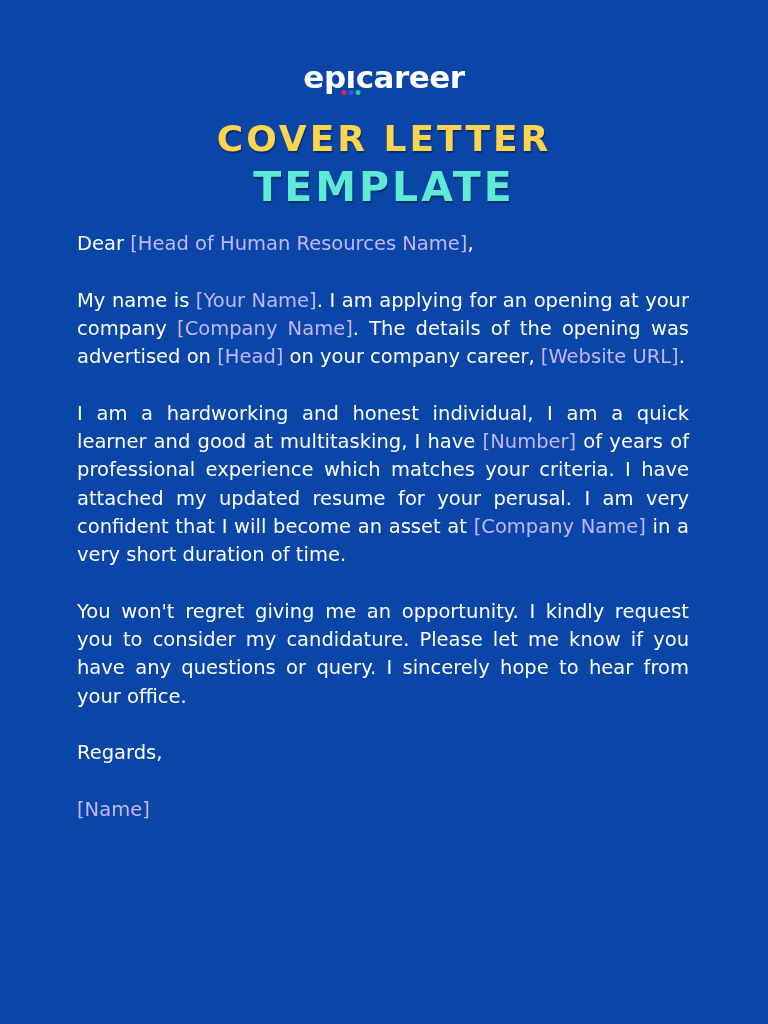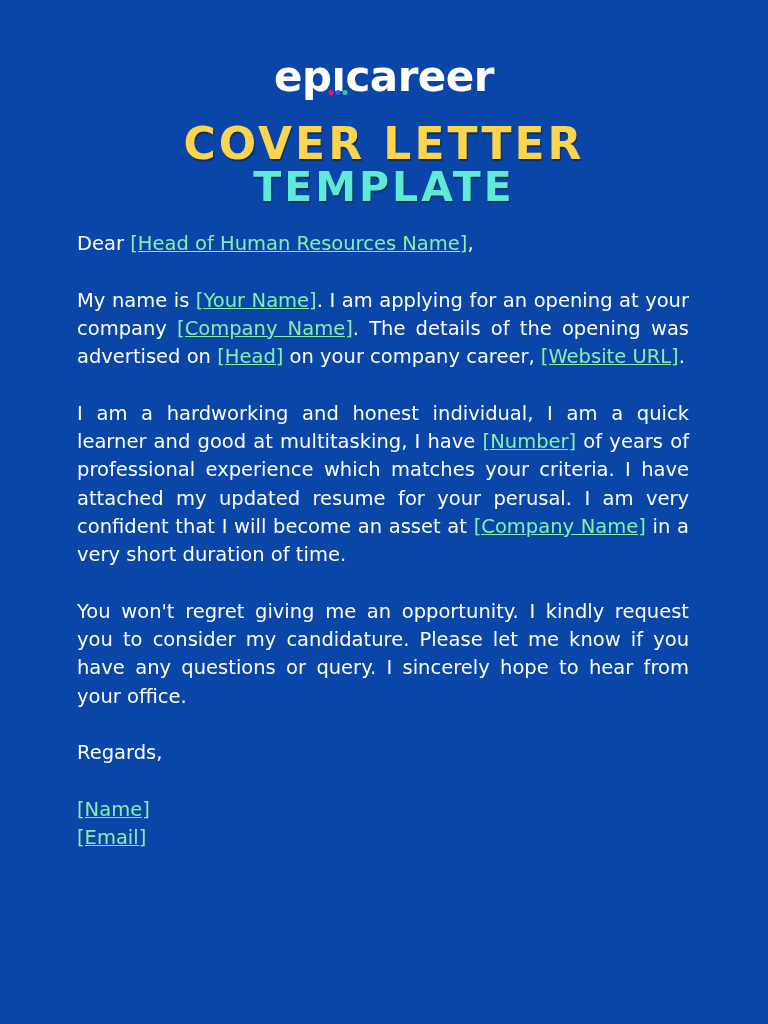--- a/index.html
+++ b/index.html
@@ -12,21 +12,21 @@
       overflow: hidden;
     }
     .logo {
       position: absolute;
       top: 58px;
       left: 0;
       width: 768px;
       text-align: center;
       font-family: "DejaVu Sans", sans-serif;
       font-weight: bold;
-      font-size: 42px;
+      font-size: 31px;
       letter-spacing: -0.5px;
       color: #ffffff;
       line-height: 38px;
     }
     .logo .i-wrap { position: relative; display: inline-block; }
     .logo .dots {
       position: absolute;
       left: 50%;
       transform: translateX(-50%);
       bottom: 1px;
@@ -37,34 +37,34 @@
     .title {
       position: absolute;
       left: 0;
       width: 768px;
       text-align: center;
       font-family: "DejaVu Sans", sans-serif;
       font-weight: bold;
       letter-spacing: 3px;
       text-shadow: 1px 2px 1px rgba(0, 0, 0, 0.35);
     }
-    .title-1 { top: 118px; font-size: 44px; color: #fcd44e; }
+    .title-1 { top: 118px; font-size: 36px; color: #fcd44e; }
     .title-2 { top: 163px; font-size: 41px; color: #5eead4; }
     .letter {
       position: absolute;
       top: 230px;
       left: 77px;
       width: 612px;
       font-size: 19.5px;
       line-height: 28.3px;
       text-align: justify;
       font-family: "DejaVu Sans", sans-serif;
     }
     .letter p { margin-bottom: 28.3px; }
-    .ph { color: #86efac; text-decoration: underline; }
+    .ph { color: #c4b5fd; }
     .sig-line { display: block; }
   </style>
 </head>
 <body>
 
 <div class="logo">
   <span>ep</span><span class="i-wrap"><span>ı</span><span class="dots">
         <span class="dot" id="dot0" style="background: rgb(226, 33, 92);"></span>
         <span class="dot" id="dot1" style="background: rgb(59, 82, 230);"></span>
         <span class="dot" id="dot2" style="background: rgb(31, 208, 155);"></span>
@@ -80,15 +80,14 @@
   <p><span>My name is </span><span class="ph">[Your Name]</span><span>. I am applying for an opening at your company </span><span class="ph">[Company Name]</span><span>. The details of the opening was advertised on </span><span class="ph">[Head]</span><span> on your company career, </span><span class="ph">[Website URL]</span><span>.</span></p>
 
   <p><span>I am a hardworking and honest individual, I am a quick learner and good at multitasking, I have </span><span class="ph">[Number]</span><span> of years of professional experience which matches your criteria. I have attached my updated resume for your perusal. I am very confident that I will become an asset at </span><span class="ph">[Company Name]</span><span> in a very short duration of time.</span></p>
 
   <p>You won't regret giving me an opportunity. I kindly request you to consider my candidature. Please let me know if you have any questions or query. I sincerely hope to hear from your office.</p>
 
   <p>Regards,</p>
 
   <div>
     <span class="ph sig-line">[Name]</span>
-    <span class="ph sig-line">[Email]</span>
   </div>
 </div>
 
 </body></html>

